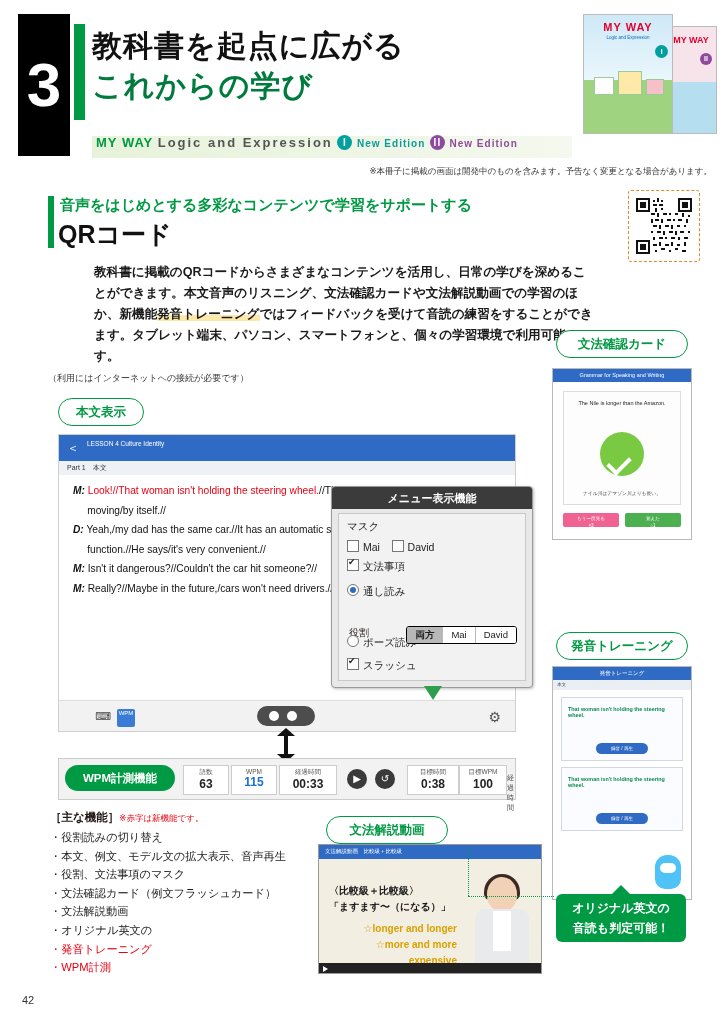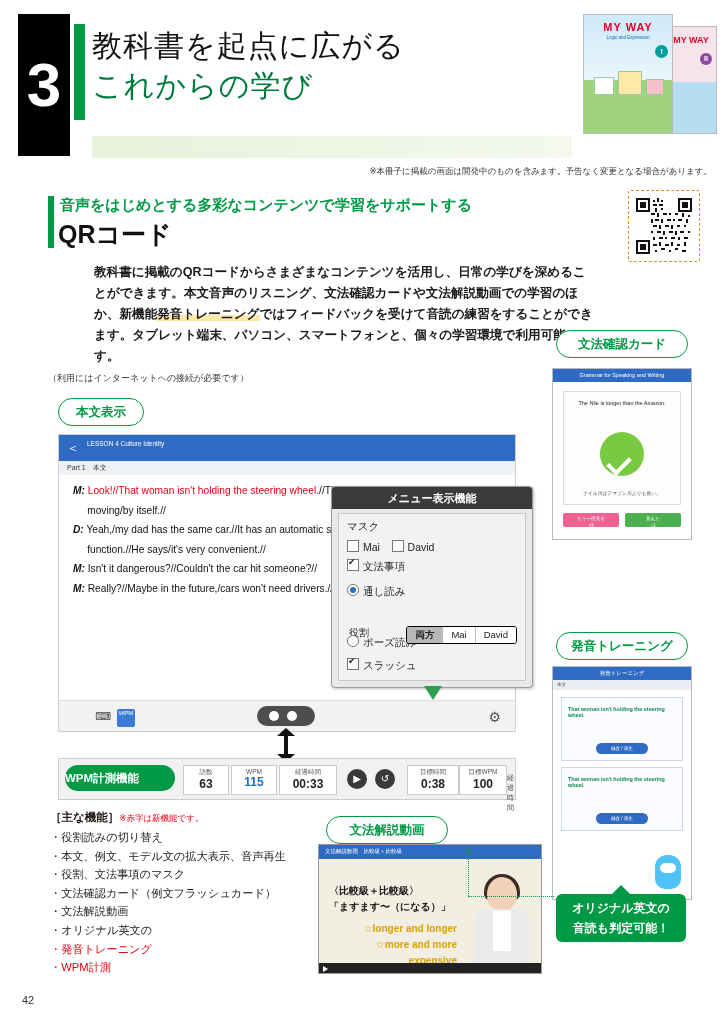--- a/index.html
+++ b/index.html
@@ -11,21 +11,21 @@
     overflow:hidden;
     color:#231815;
   }
   .page{position:absolute;inset:0;}
 
   
   .hdr-black{position:absolute;left:18px;top:14px;width:52px;height:142px;background:#000;}
   .hdr-num{position:absolute;left:18px;top:14px;width:52px;height:142px;color:#fff;
     font-size:62px;font-weight:bold;line-height:142px;text-align:center;}
   .hdr-greenbar{position:absolute;left:74px;top:24px;width:11px;height:96px;background:#009944;}
-  .hdr-title{position:absolute;left:92px;top:26px;width:420px;font-size:30px;font-weight:normal;
+  .hdr-title{position:absolute;left:92px;top:26px;width:420px;font-size:30px;font-weight:bold;
     line-height:40px;letter-spacing:1px;color:#111;}
   .hdr-title .l2{display:block;color:#007b3d;}
   .hdr-greenline{position:absolute;left:92px;top:136px;width:480px;height:22px;
     background:linear-gradient(to right,#e7f2da,#f4f8ee);}
   .hdr-series{position:absolute;left:96px;top:135px;font-size:13px;font-weight:bold;color:#009944;letter-spacing:1px;}
   .hdr-series .grey{color:#555;letter-spacing:2px;}
   .badge{display:inline-block;width:15px;height:15px;border-radius:50%;color:#fff;
     font-size:10px;font-weight:bold;text-align:center;line-height:15px;vertical-align:1px;}
   .badge.g{background:#00a0a0;}
   .badge.p{background:#8e4b9e;}
@@ -114,21 +114,21 @@
   
   .arrow-v{position:absolute;left:277px;top:728px;width:18px;height:34px;}
   .arrow-v:before,.arrow-v:after{content:"";position:absolute;left:7px;width:4px;background:#111;}
   .arrow-v:before{top:7px;height:20px;}
   .arrow-v .up{position:absolute;left:0;top:0;width:0;height:0;border-left:9px solid transparent;border-right:9px solid transparent;border-bottom:8px solid #111;}
   .arrow-v .dn{position:absolute;left:0;bottom:0;width:0;height:0;border-left:9px solid transparent;border-right:9px solid transparent;border-top:8px solid #111;}
 
   
   .wpm{position:absolute;left:58px;top:758px;width:456px;height:40px;background:#f2f2f2;border:1px solid #ccc;}
   .wpm-pill{position:absolute;left:6px;top:6px;width:110px;height:26px;background:#009944;border-radius:13px;
-    color:#fff;font-size:11.5px;font-weight:bold;text-align:left;line-height:26px;}
+    color:#fff;font-size:11.5px;font-weight:bold;text-align:center;line-height:26px;}
   .wbox{position:absolute;top:6px;width:44px;height:28px;background:#fff;border:1px solid #ccc;text-align:center;}
   .wbox .k{font-size:6.5px;color:#555;display:block;margin-top:2px;}
   .wbox .v{font-size:12px;font-weight:bold;color:#222;display:block;}
   .wbox .v.blue{color:#1a6fd4;}
   .wbtn{position:absolute;top:10px;width:20px;height:20px;border-radius:50%;background:#3a3a3a;color:#fff;
     font-size:10px;text-align:center;line-height:20px;}
 
   
   .feat-title{position:absolute;left:50px;top:810px;font-size:11.5px;font-weight:bold;}
   .feat-note{font-size:8.5px;font-weight:normal;color:#e60012;}
@@ -193,20 +193,28 @@
 <div class="page">
 
   <div class="hdr-black"></div>
   <div class="hdr-num">3</div>
   <div class="hdr-greenbar"></div>
   <div class="hdr-title">
     <span>教科書を起点に広がる</span>
     <span class="l2">これからの学び</span>
   </div>
   <div class="hdr-greenline"></div>
+  <div class="hdr-series">
+    <span>MY WAY</span>
+    <span class="grey">Logic and Expression</span>
+    <span class="badge g">I</span>
+    <span class="ne-g">New Edition</span>
+    <span class="badge p">II</span>
+    <span class="ne-p">New Edition</span>
+  </div>
   <div class="note-top">※本冊子に掲載の画面は開発中のものを含みます。予告なく変更となる場合があります。</div>
 
   <div class="cover cover2">
     <div class="cov2-top"></div>
       <div class="cov2-bot"></div>
     <div class="cov2-t">MY WAY</div>
     <div class="cov2-badge">II</div>
   </div>
   <div class="cover cover1">
     <div class="cov-sky"></div>

